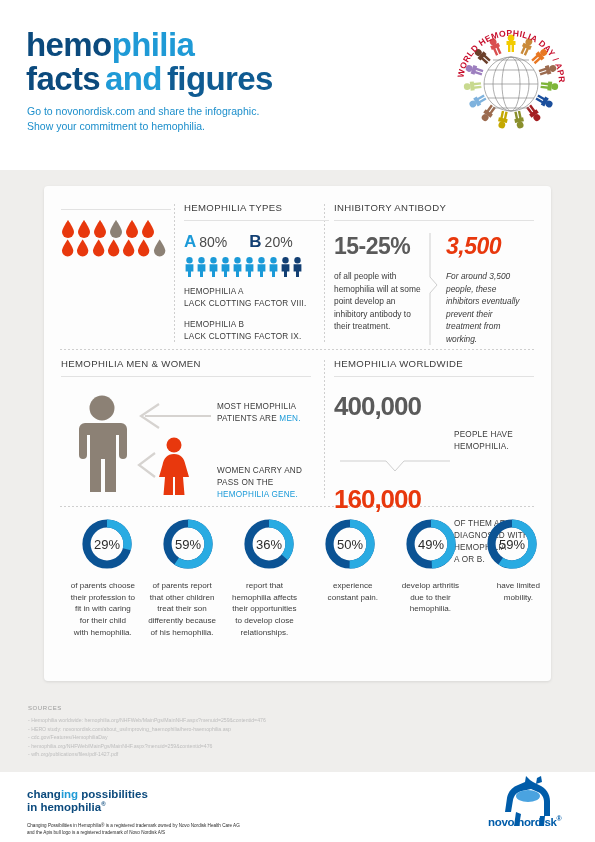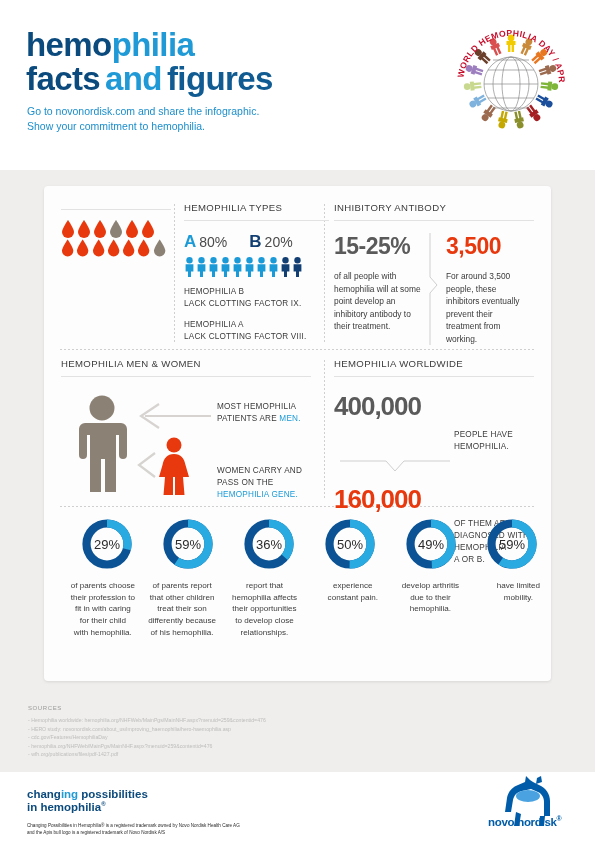--- a/index.html
+++ b/index.html
@@ -66,21 +66,21 @@
   .letterA { font-size:17px; font-weight:bold; color:#1b9ad8; }
   .letterB { font-size:17px; font-weight:bold; color:#123f73; }
   .pct { font-size:14px; color:#4a4a4a; margin-left:3px; }
   .people { margin-top:5px; display:flex; gap:1px; }
   .typelbl { margin-top:9px; font-size:8.2px; line-height:1.45; letter-spacing:0.2px; }
 
   
   #p3 { position:absolute; left:290px; top:16px; width:200px; }
   .bignums { margin-top:12px; display:flex;gap:8px; }
   .bn-col { width:92px; }
-  .bn-col2 { width:96px; padding-left:12px; }
+  .bn-col2 { width:96px; padding-left:12px;font-style:italic; }
   .bignum-grey { font-size:23px; font-weight:bold; color:#5a5a5a; letter-spacing:-0.5px;}
   .bignum-red  { font-size:23px; font-weight:bold; color:#e8380d; letter-spacing:-0.5px;}
   .bn-sub { margin-top:10px; font-size:8.4px; line-height:1.5; }
 
   
   #p4 { position:absolute; left:17px; top:172px; width:268px; }
   .manwoman { position:relative; height:110px; margin-top:12px; }
   .arrow-note { position:absolute; font-size:8.2px; line-height:1.45; letter-spacing:0.2px;}
   .hl { color:#1b9ad8; }
 
@@ -370,26 +370,26 @@
       <svg width="11" height="20" viewBox="0 0 11 20">
           <circle cx="5.5" cy="3.2" r="3.2" fill="#123f73"></circle>
           <path d="M1.6 7.2 h7.8 v7.3 h-2.4 v5.5 h-3 v-5.5 h-2.4 z" fill="#123f73"></path>
         </svg>
       <svg width="11" height="20" viewBox="0 0 11 20">
           <circle cx="5.5" cy="3.2" r="3.2" fill="#123f73"></circle>
           <path d="M1.6 7.2 h7.8 v7.3 h-2.4 v5.5 h-3 v-5.5 h-2.4 z" fill="#123f73"></path>
         </svg>
     </div>
     <div class="typelbl">
+      <div>HEMOPHILIA A</div>
+      <div>LACK CLOTTING FACTOR VIII.</div>
+    </div>
+    <div class="typelbl">
       <div>HEMOPHILIA B</div>
       <div>LACK CLOTTING FACTOR IX.</div>
-    </div>
-    <div class="typelbl">
-      <div>HEMOPHILIA A</div>
-      <div>LACK CLOTTING FACTOR VIII.</div>
     </div>
   </div>
 
   <div id="p3">
     <div class="sect-title">INHIBITORY ANTIBODY</div>
     <div class="rule"></div>
     <div class="bignums" style="position:relative;">
       <div class="bn-col">
         <div class="bignum-grey">15-25%</div>
         <div class="bn-sub">of all people with hemophilia will at some point develop an inhibitory antibody to their treatment.</div>

